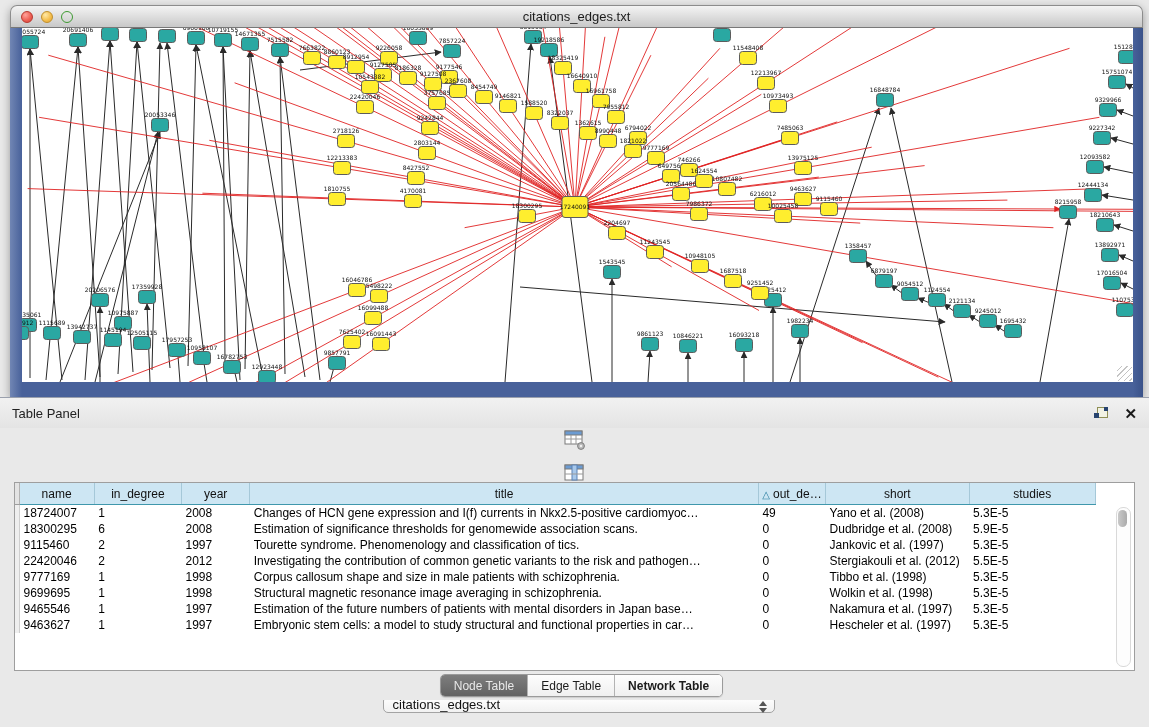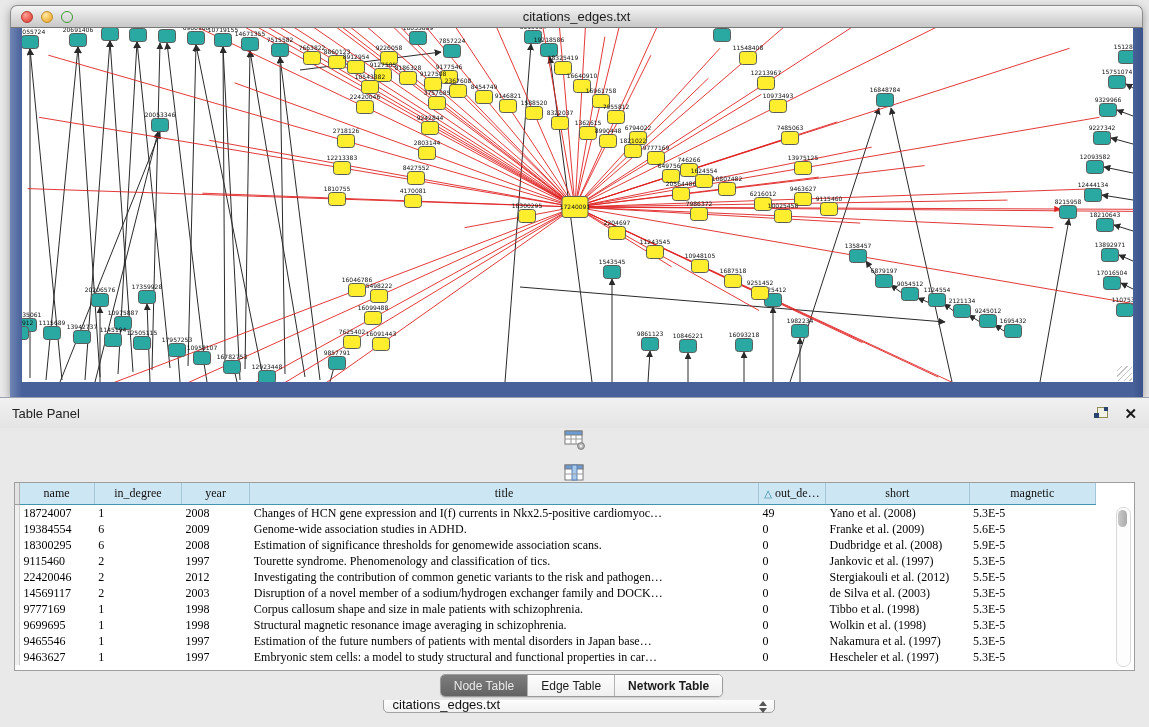--- a/index.html
+++ b/index.html
@@ -36,21 +36,21 @@
   .tool.disabled{opacity:.45;cursor:default;}
   .fx{font-family:"DejaVu Serif",serif;font-style:italic;font-size:15px;color:#111;width:auto;padding:0 2px;}
   .netselect{position:relative;margin-left:8px;width:392px;height:23px;border:1px solid #a3a3a3;border-radius:5px;background:linear-gradient(#ffffff,#f1f1f1);box-shadow:inset 0 1px 0 #fff;display:flex;align-items:center;padding:0 26px 0 9px;box-sizing:border-box;cursor:pointer;}
   .netselect .val{font-size:13px;color:#111;white-space:nowrap;overflow:hidden;flex:1;}
   .netselect .arrows{position:absolute;right:7px;top:4px;display:flex;flex-direction:column;gap:2px;}
   .netselect .arrows i{display:block;width:0;height:0;border-left:4px solid transparent;border-right:4px solid transparent;}
   .netselect .arrows .up{border-bottom:5px solid #555;}
   .netselect .arrows .dn{border-top:5px solid #555;}
 
   .table-area{position:absolute;left:14px;right:14px;top:84px;bottom:56px;background:#fff;border:1px solid #9e9e9e;overflow:hidden;}
-  table.grid{border-collapse:collapse;table-layout:fixed;width:1081px;font-family:Liberation Serif, serif;}
+  table.grid{border-collapse:collapse;table-layout:fixed;width:1081px;}
   table.grid th{height:21px;background:#cde6f3;border-right:1px solid #a5c8d8;border-bottom:1px solid #3f97ac;font-size:12px;font-weight:normal;color:#111;text-align:center;padding:0 3px;white-space:nowrap;overflow:hidden;}
   table.grid th.gutter{background:#e3e3e3;border-right:1px solid #b3b3b3;border-bottom:1px solid #9e9e9e;}
   table.grid td{height:16px;font-size:12px;color:#000;padding:0 4px;white-space:nowrap;overflow:hidden;border:none;line-height:16px;}
   table.grid td.gutter{background:#efefef;border-right:1px solid #d0d0d0;padding:0;}
   .sort-tri{color:#2a7fa0;font-size:10px;margin-right:3px;}
   .vscroll{position:absolute;right:3px;top:24px;bottom:3px;width:13px;background:#fdfdfd;border:1px solid #d9d9d9;border-radius:7px;}
   .vthumb{position:absolute;left:1px;top:2px;width:9px;height:17px;background:linear-gradient(90deg,#c9c9c9,#ababab);border-radius:5px;}
 
   .tabbar{position:absolute;left:0;right:0;bottom:27px;height:29px;display:flex;justify-content:center;align-items:center;background:#e9e9e9;padding-left:14px;}
   .seg{display:flex;border:1px solid #9b9b9b;border-radius:5px;overflow:hidden;background:#fbfbfb;box-shadow:0 1px 1px rgba(0,0,0,.12);}
@@ -817,43 +817,33 @@
           </colgroup>
           <thead>
             <tr>
               <th class="gutter"></th>
               <th>name</th>
               <th>in_degree</th>
               <th>year</th>
               <th>title</th>
               <th><span class="sort-tri">△</span>out_de…</th>
               <th>short</th>
-              <th>magnetic</th>
+              <th>studies</th>
             </tr>
           </thead>
           <tbody>
             <tr>
               <td class="gutter"></td>
               <td>18724007</td>
               <td>1</td>
               <td>2008</td>
               <td>Changes of HCN gene expression and I(f) currents in Nkx2.5-positive cardiomyoc…</td>
               <td>49</td>
               <td>Yano et al. (2008)</td>
               <td>5.3E-5</td>
-            </tr>
-            <tr>
-              <td class="gutter"></td>
-              <td>19384554</td>
-              <td>6</td>
-              <td>2009</td>
-              <td>Genome-wide association studies in ADHD.</td>
-              <td>0</td>
-              <td>Franke et al. (2009)</td>
-              <td>5.6E-5</td>
             </tr>
             <tr>
               <td class="gutter"></td>
               <td>18300295</td>
               <td>6</td>
               <td>2008</td>
               <td>Estimation of significance thresholds for genomewide association scans.</td>
               <td>0</td>
               <td>Dudbridge et al. (2008)</td>
               <td>5.9E-5</td>
@@ -870,30 +860,20 @@
             </tr>
             <tr>
               <td class="gutter"></td>
               <td>22420046</td>
               <td>2</td>
               <td>2012</td>
               <td>Investigating the contribution of common genetic variants to the risk and pathogen…</td>
               <td>0</td>
               <td>Stergiakouli et al. (2012)</td>
               <td>5.5E-5</td>
-            </tr>
-            <tr>
-              <td class="gutter"></td>
-              <td>14569117</td>
-              <td>2</td>
-              <td>2003</td>
-              <td>Disruption of a novel member of a sodium/hydrogen exchanger family and DOCK…</td>
-              <td>0</td>
-              <td>de Silva et al. (2003)</td>
-              <td>5.3E-5</td>
             </tr>
             <tr>
               <td class="gutter"></td>
               <td>9777169</td>
               <td>1</td>
               <td>1998</td>
               <td>Corpus callosum shape and size in male patients with schizophrenia.</td>
               <td>0</td>
               <td>Tibbo et al. (1998)</td>
               <td>5.3E-5</td>

